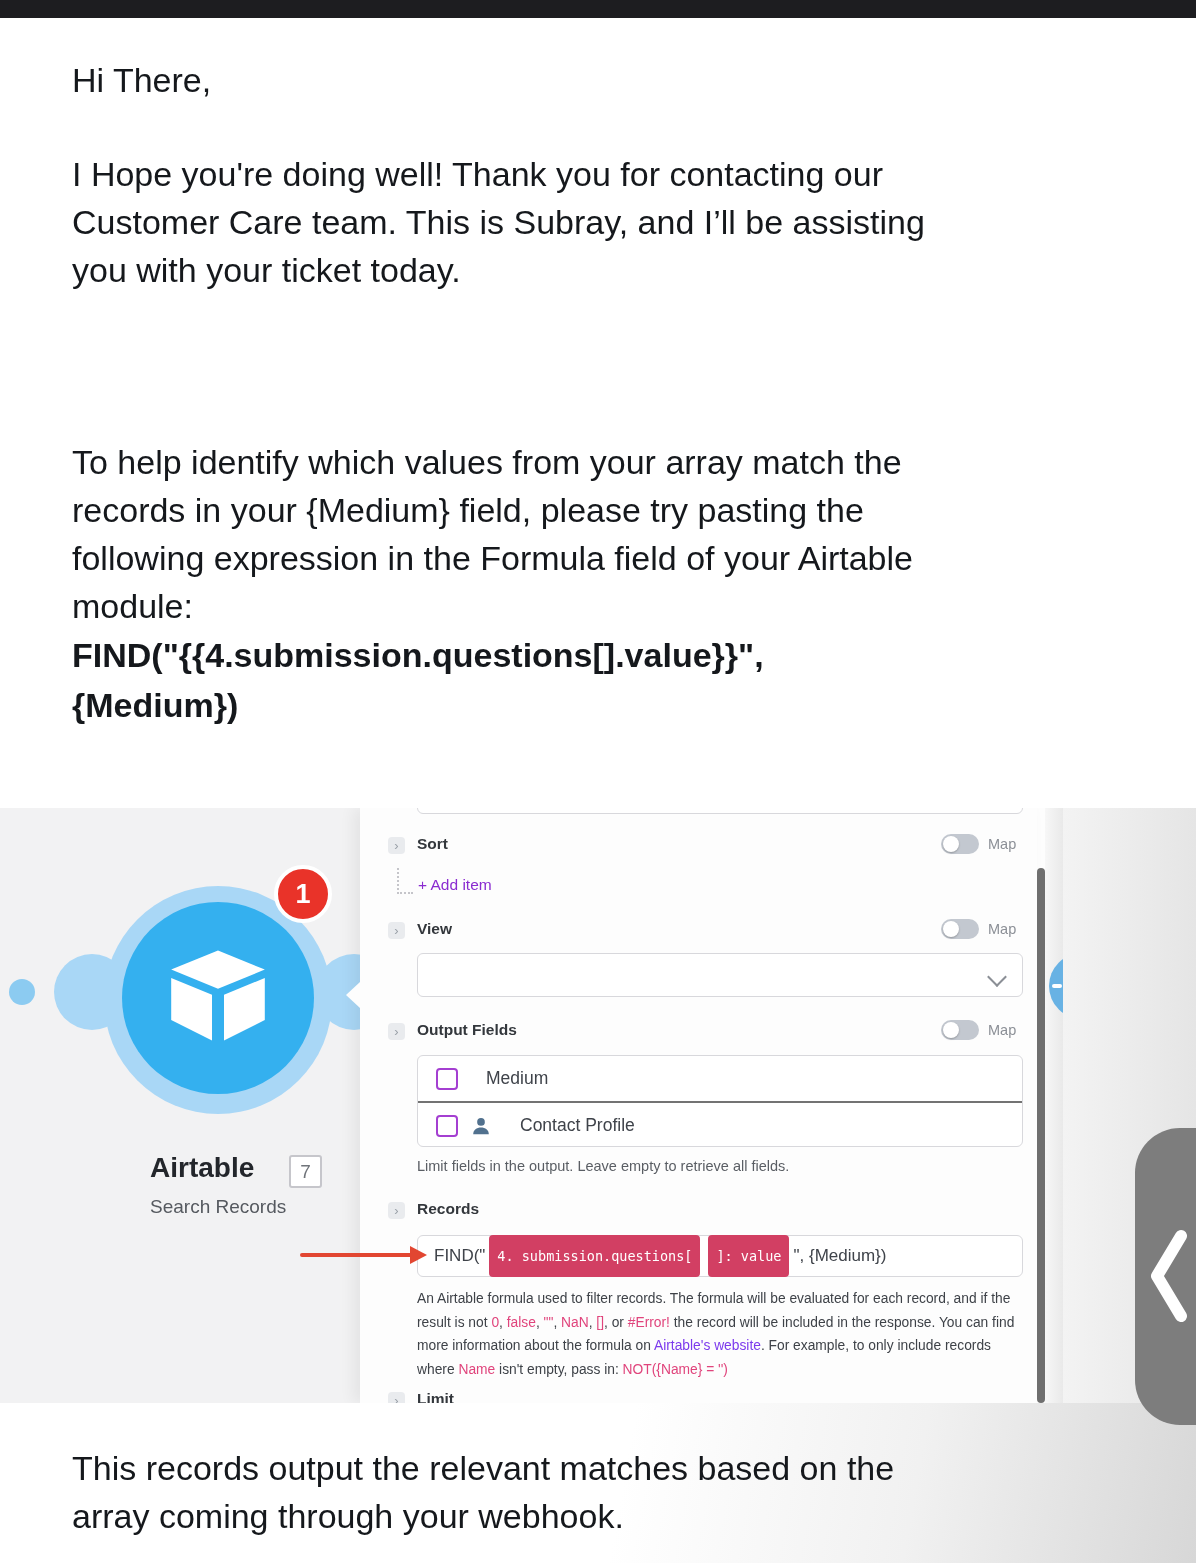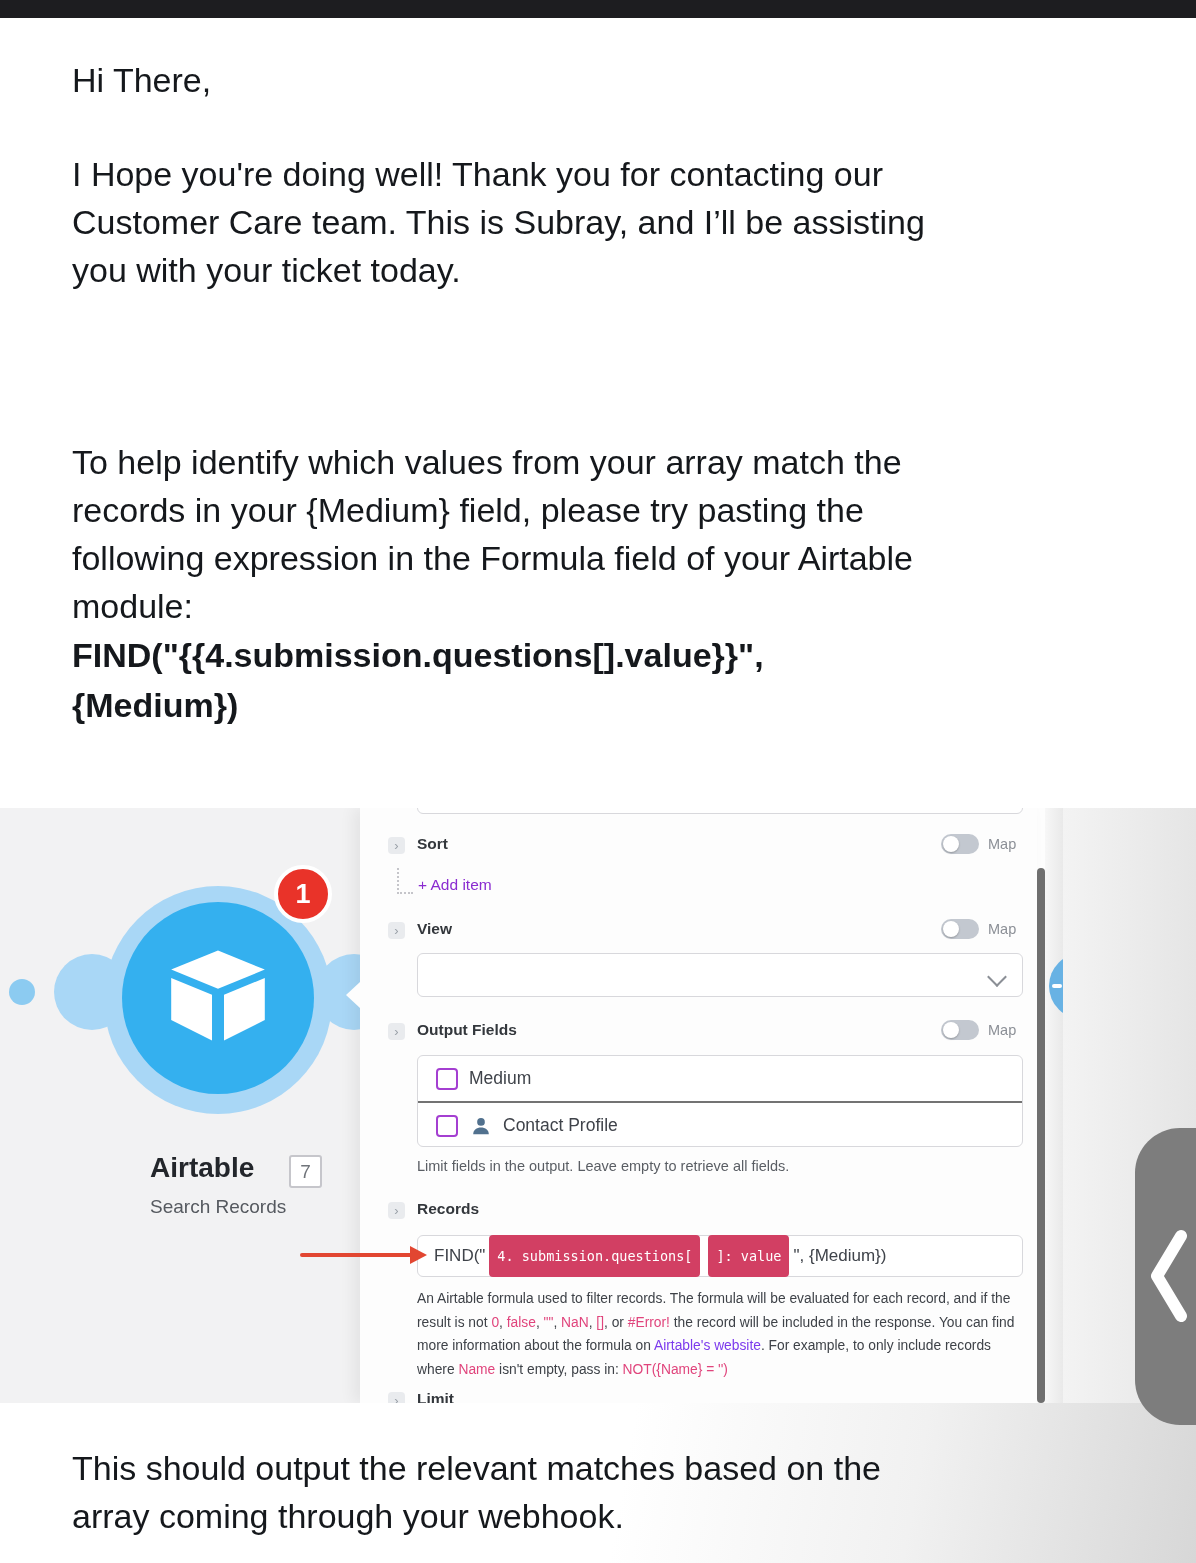--- a/index.html
+++ b/index.html
@@ -62,21 +62,21 @@
             border-bottom:2px dotted #c5c5ca;}
   .additem{left:418px;top:68px;font-size:15.5px;color:#8a2bd0;}
   .dropdown{left:417px;top:145px;width:604px;height:42px;}
   .ddchev{position:absolute;right:18px;top:16px;width:12px;height:12px;
           border-right:2px solid #8b8f96;border-bottom:2px solid #8b8f96;transform:rotate(45deg);}
   .list{left:417px;top:247px;width:604px;height:90px;}
   .listrow{position:absolute;left:0;width:604px;height:45px;display:flex;align-items:center;}
   .listrow.r2{top:45px;border-top:2px solid #737373;}
   .cb{width:18px;height:18px;border:2px solid #a43fd1;border-radius:4px;background:#fff;
       margin-left:18px;flex:0 0 auto;}
-  .opt-label{font-size:17.5px;color:#3f434a;margin-left:11px;}
+  .opt-label{font-size:17.5px;color:#3f434a;margin-left:28px;}
   .person{margin-left:12px;flex:0 0 auto;}
   .helper{left:417px;top:350px;font-size:14.5px;color:#5a5e64;}
   .fxinput{left:417px;top:427px;width:588px;height:40px;display:flex;align-items:center;padding-left:16px;}
   .fx-text{font-size:17px;color:#3f434a;white-space:pre;}
   .pill{background:#d23f63;color:#ffffff;font-family:"DejaVu Sans Mono",monospace;
         font-size:13.5px;padding:13px 8px;border-radius:4px;margin:0 4px;white-space:pre;}
   .arrow-line{left:300px;top:445px;width:112px;height:4px;background:#e24631;border-radius:2px;}
   .arrow-head{left:410px;top:438px;width:0;height:0;border-left:17px solid #e24631;
               border-top:9px solid transparent;border-bottom:9px solid transparent;}
   .fxdesc{left:417px;top:479px;width:607px;font-size:13.8px;line-height:23.5px;color:#3e4248;}
@@ -202,16 +202,16 @@
       <span class="bluedash"></span>
     </div>
   </div>
 
   <div class="abs navbtn">
     <svg width="40" height="96" viewBox="0 0 40 96" style="position:absolute;left:14px;top:100px;">
       <polyline points="32,8 8,48 32,88" fill="none" stroke="#ffffff" stroke-width="12" stroke-linecap="round" stroke-linejoin="round"></polyline>
     </svg>
   </div>
 
-  <div class="abs etext closing">This should output the relevant matches based on the
+  <div class="abs etext closing">This records output the relevant matches based on the
 array coming through your webhook.</div>
 
 </div>
 
 </body></html>

